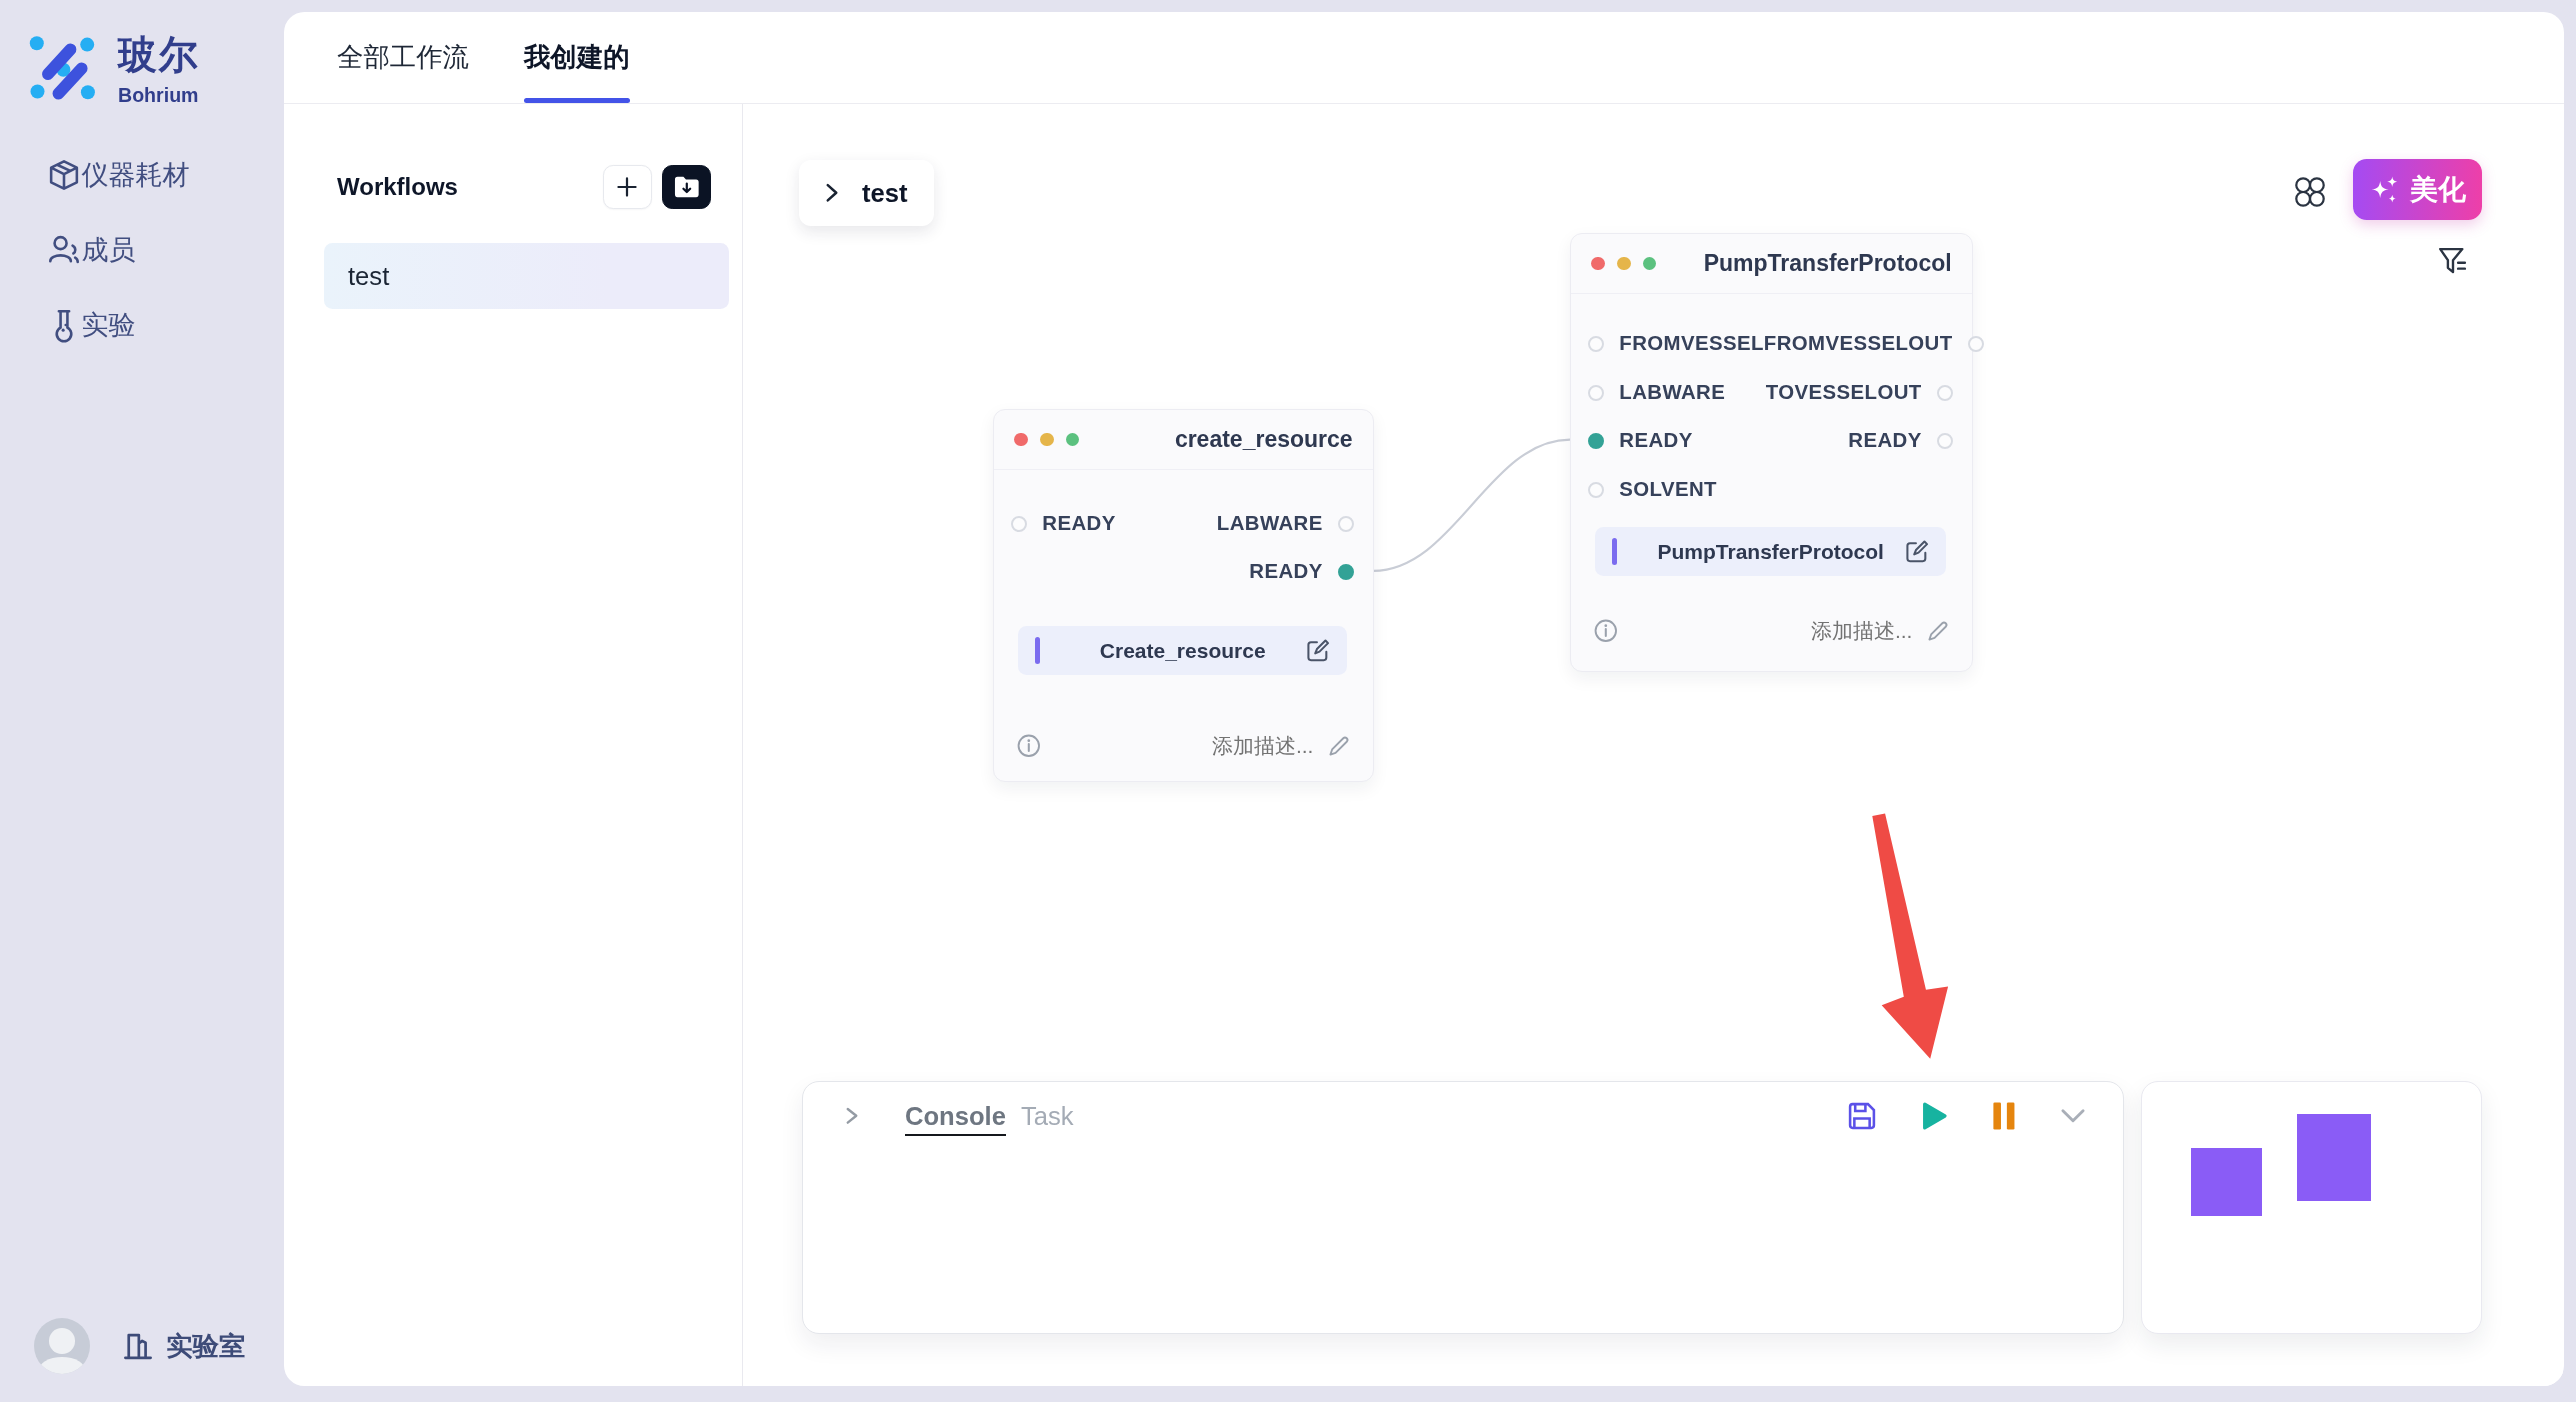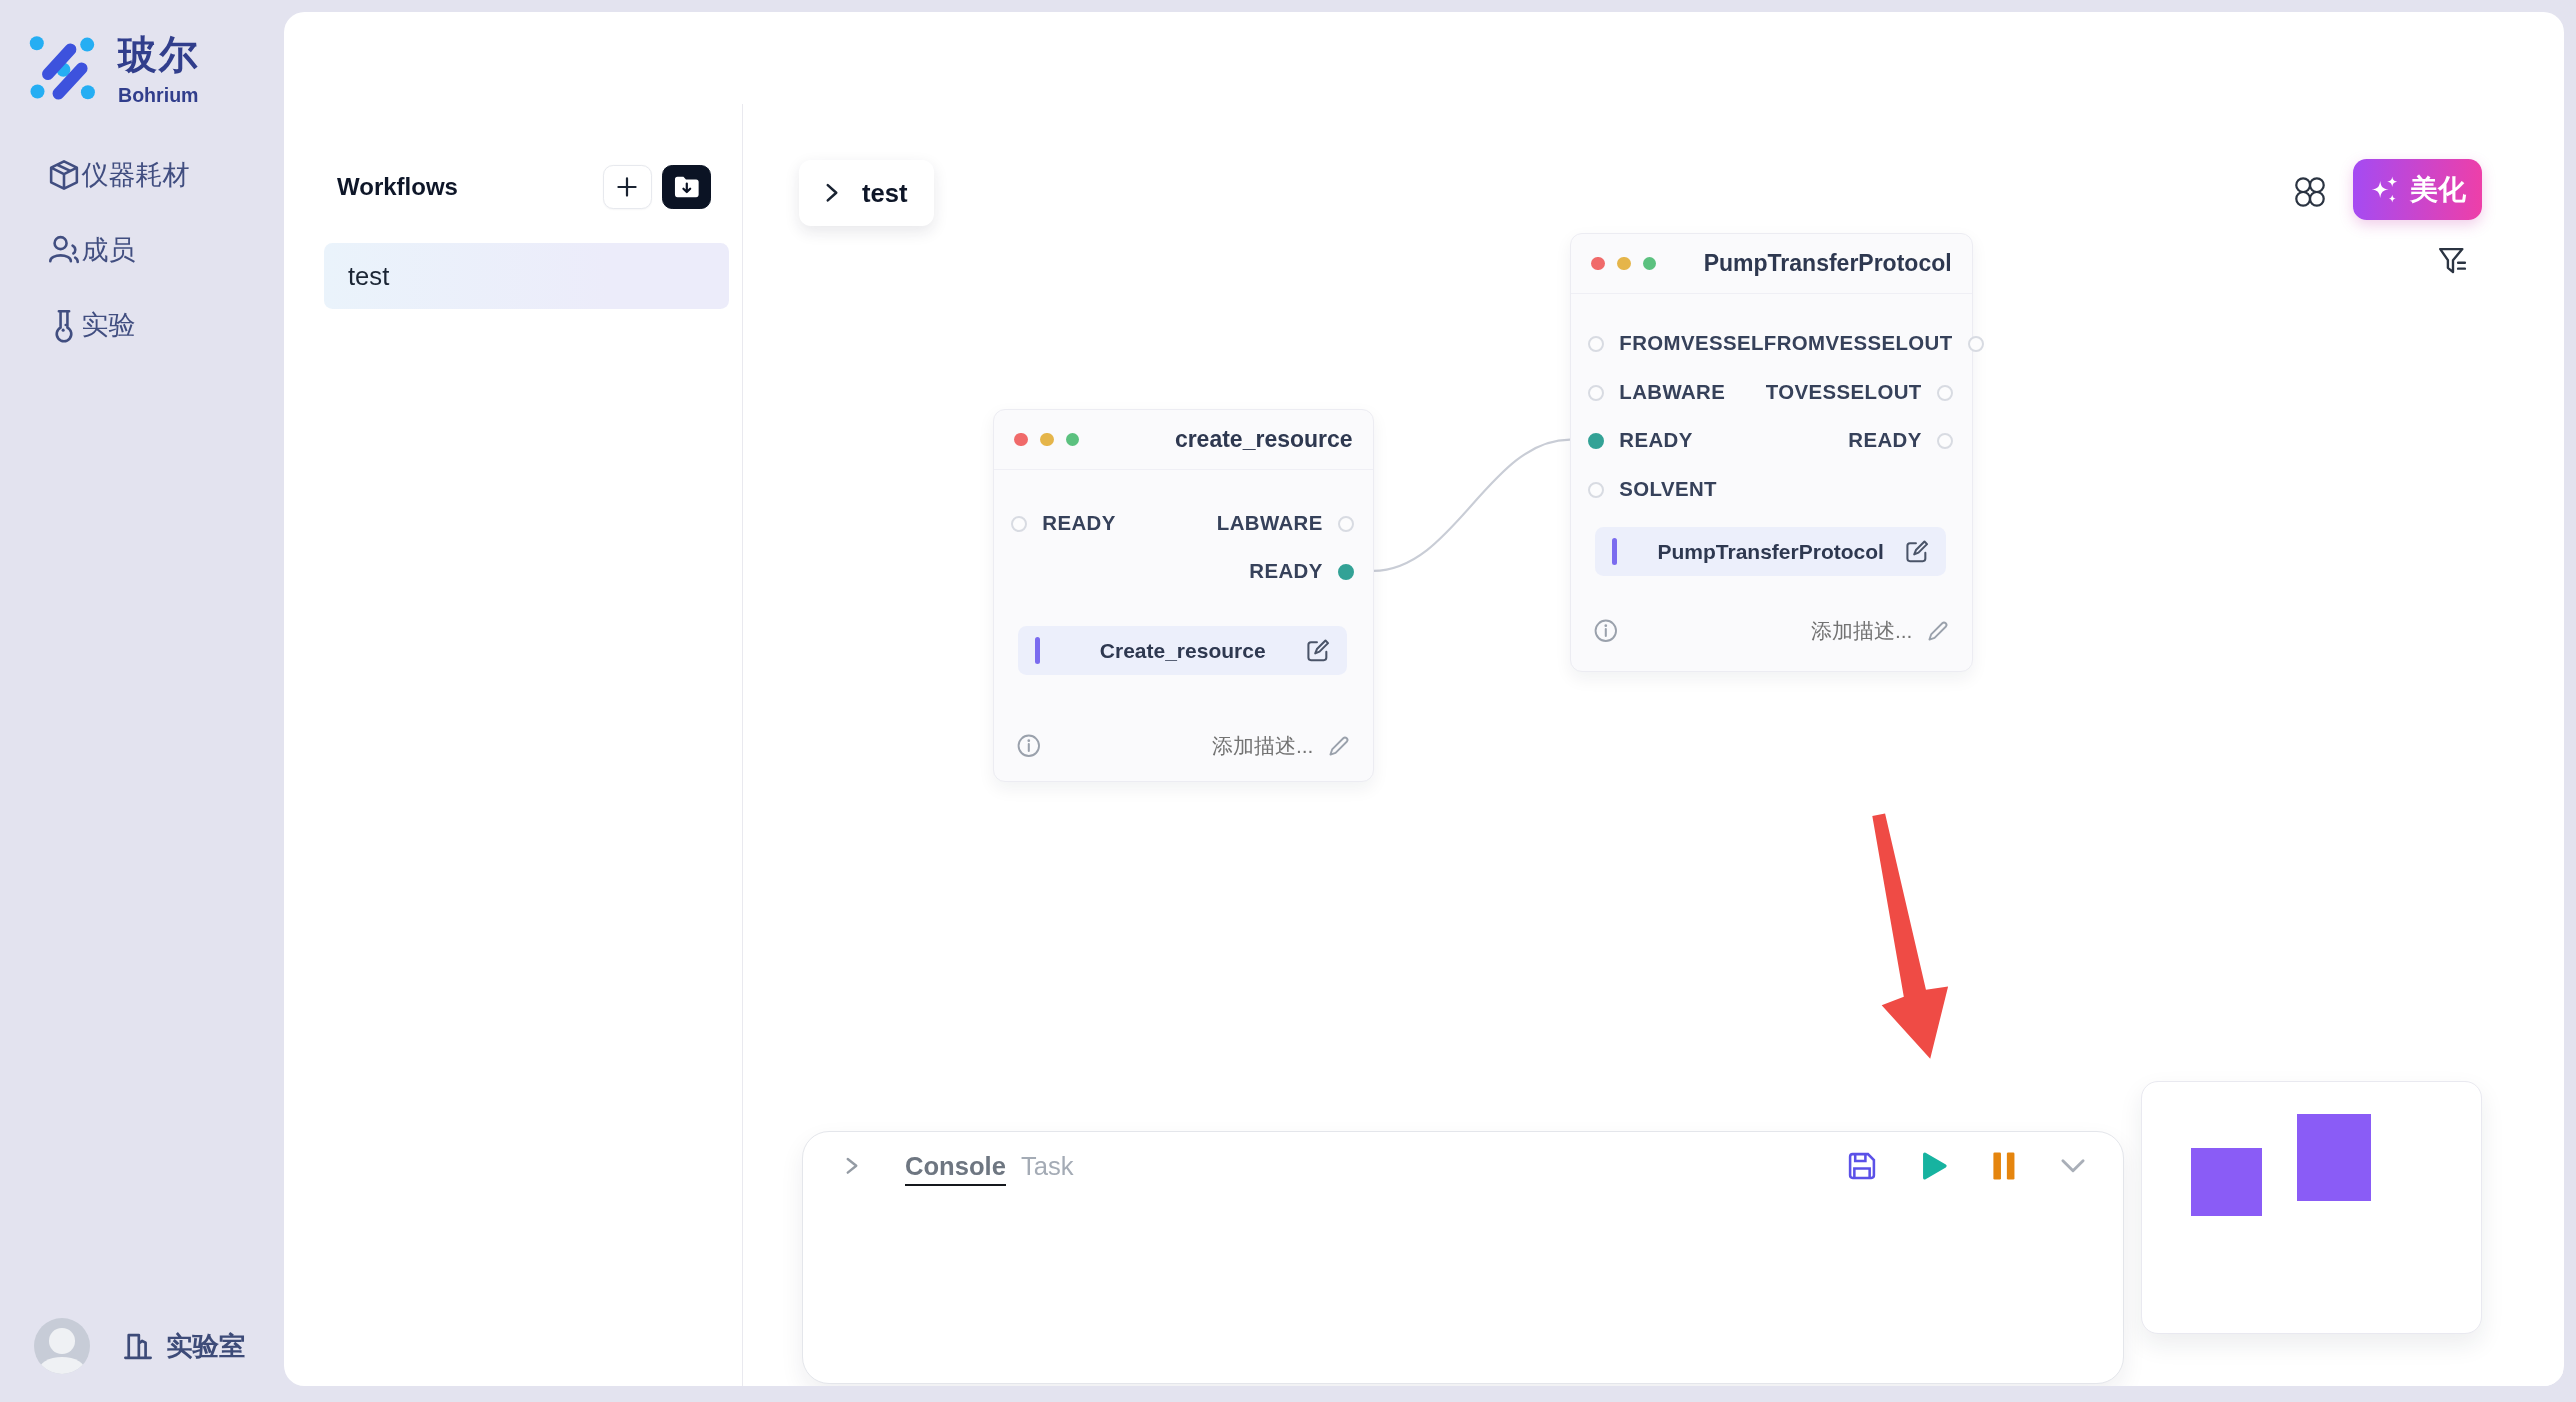--- a/index.html
+++ b/index.html
@@ -77,22 +77,22 @@
   .plabel { font-size:20.4px; font-weight:700; color:#36415A; letter-spacing:0.4px; }
   .pill { position:absolute; left:24px; right:25.6px; height:49px; background:#ECEFFB; border-radius:8.5px;
     display:flex; align-items:center; cursor:pointer; }
   .pill .bar { position:absolute; left:17px; width:5.1px; height:27px; border-radius:2.6px; background:#7B6CEF; }
   .pill-label { flex:1; text-align:center; font-size:21px; font-weight:700; color:#2E3850; }
   .pill svg { position:absolute; right:17px; }
   .node-footer { position:absolute; left:22px; right:22px; height:41px; display:flex; align-items:center; }
   .desc { margin-left:auto; font-size:21px; color:#737373; margin-right:13.6px; cursor:text; }
 
   
-  .console { position:absolute; left:59px; top:1027px; width:1322px; height:253px; background:#FFF;
-    border:1.3px solid #E4E6EB; border-radius:27px; box-shadow:0 10.2px 24px rgba(25,32,56,.07); }
+  .console { position:absolute; left:59px; top:977px; width:1322px; height:253px; background:#FFF;
+    border:1.3px solid #E4E6EB; border-radius:17px; box-shadow:0 10.2px 24px rgba(25,32,56,.07); }
   .console-head { display:flex; align-items:center; height:68px; padding:0 34px 0 37px; }
   .ctab { position:relative; height:68px; display:flex; align-items:center; font-size:25.6px; cursor:pointer; }
   .ctab.active { font-weight:700; color:#6E7681; }
   .ctab.active::after { content:""; position:absolute; left:0; right:0; bottom:13.6px; height:2.6px; background:#15181D; }
   .ctab.idle { color:#A4ABB5; margin-left:15px; }
   .chev-open { margin-right:41px; cursor:pointer; display:flex; }
   .console-icons { margin-left:auto; display:flex; align-items:center; gap:39px; }
   .console-icons > * { cursor:pointer; display:flex; }
 
   
@@ -156,20 +156,28 @@
       <svg width="32" height="32" viewBox="0 0 38 38">
         <path d="M8 33 L8 6 L20 6 L20 33 M20 16 L24 13 L28 15 L28 33 M4 33 L34 33" fill="none" stroke="#3D4B78" stroke-width="3.2" stroke-linejoin="round" stroke-linecap="round"></path>
       </svg>
       <span>实验室</span>
     </div>
   </div>
 </aside>
 
 <main class="main-card">
 
+  <div class="tabs-row">
+    <div class="tab">
+      <span>全部工作流</span>
+    </div>
+    <div class="tab active">
+      <span>我创建的</span>
+    </div>
+  </div>
 
   <section class="wf-panel">
     <div class="wf-header">
       <div class="wf-title">Workflows</div>
       <div class="wf-actions">
         <div class="btn-sq btn-plus">
           <svg width="24" height="24" viewBox="0 0 28 28">
             <path d="M14 4 L14 24 M4 14 L24 14" stroke="#1A2332" stroke-width="2.6" stroke-linecap="round"></path>
           </svg>
         </div>

